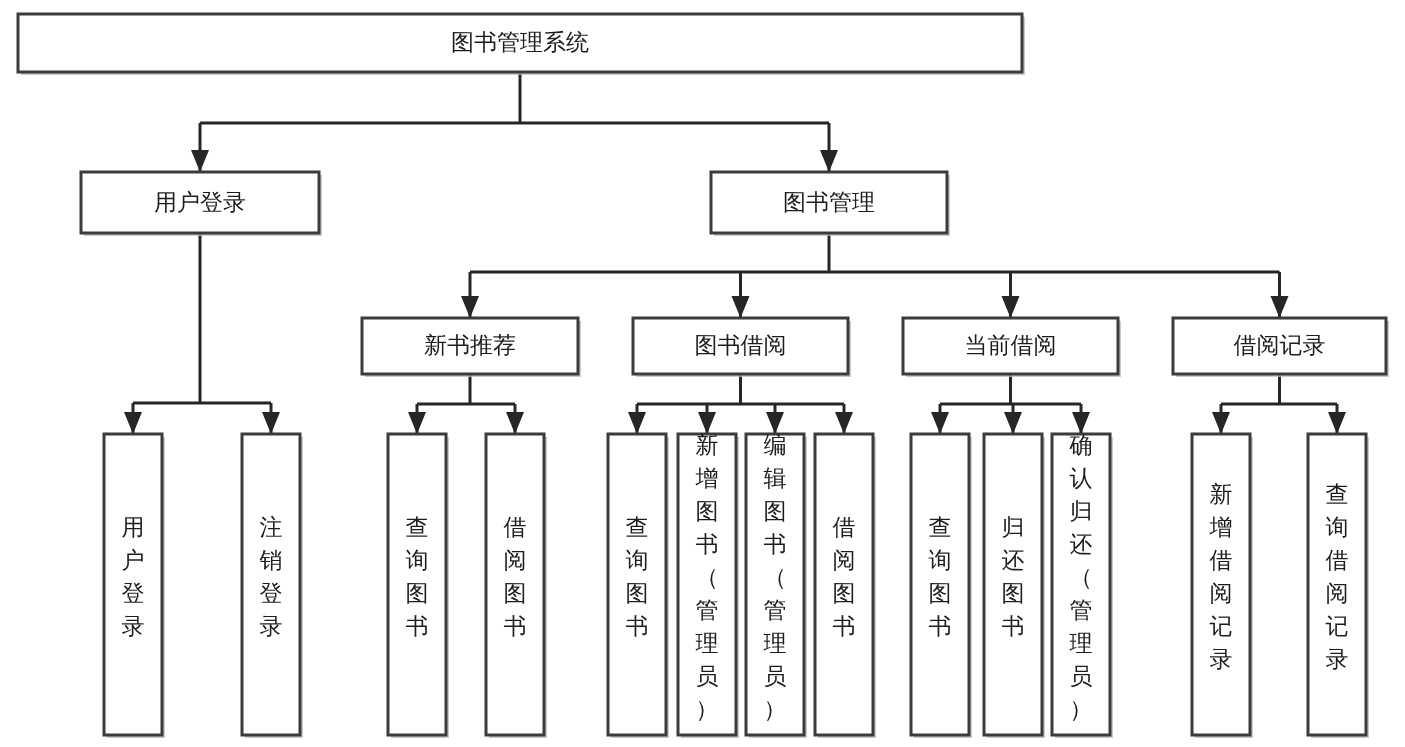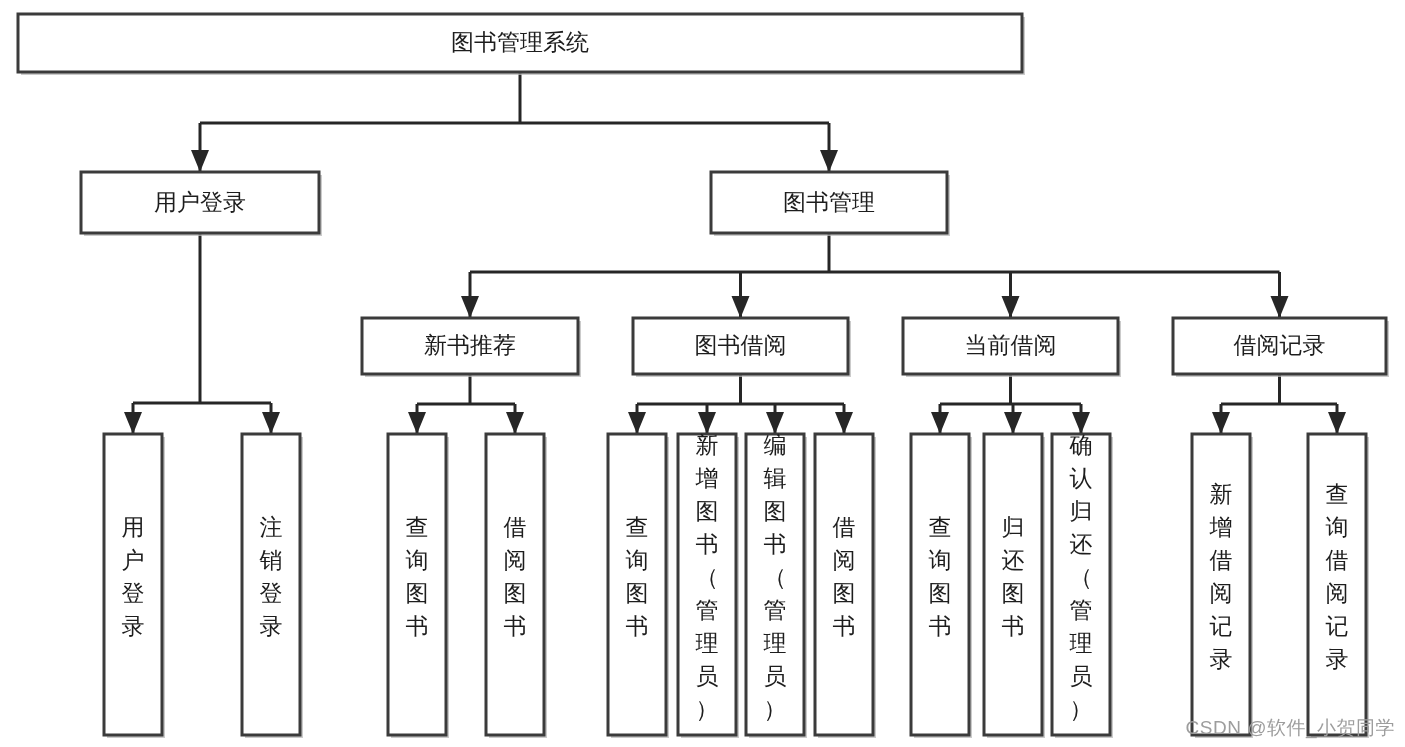--- a/index.html
+++ b/index.html
@@ -229,15 +229,14 @@
           <text class="node-label-v" x="1221" y="502"><tspan x="1221" dy="0">新</tspan><tspan x="1221" dy="33">增</tspan><tspan x="1221" dy="33">借</tspan><tspan x="1221" dy="33">阅</tspan><tspan x="1221" dy="33">记</tspan><tspan x="1221" dy="33">录</tspan></text>
         </g>
         <g>
           <rect class="node-box-shadow" x="1311" y="437" width="58" height="301"></rect>
           <rect class="node-box" x="1308" y="434" width="58" height="301"></rect>
           <text class="node-label-v" x="1337" y="502"><tspan x="1337" dy="0">查</tspan><tspan x="1337" dy="33">询</tspan><tspan x="1337" dy="33">借</tspan><tspan x="1337" dy="33">阅</tspan><tspan x="1337" dy="33">记</tspan><tspan x="1337" dy="33">录</tspan></text>
         </g>
       </g>
   </svg>
 
-  <div class="watermark">CSDN @软件_小贺同学</div>
 
 </div>
 
 </body></html>

